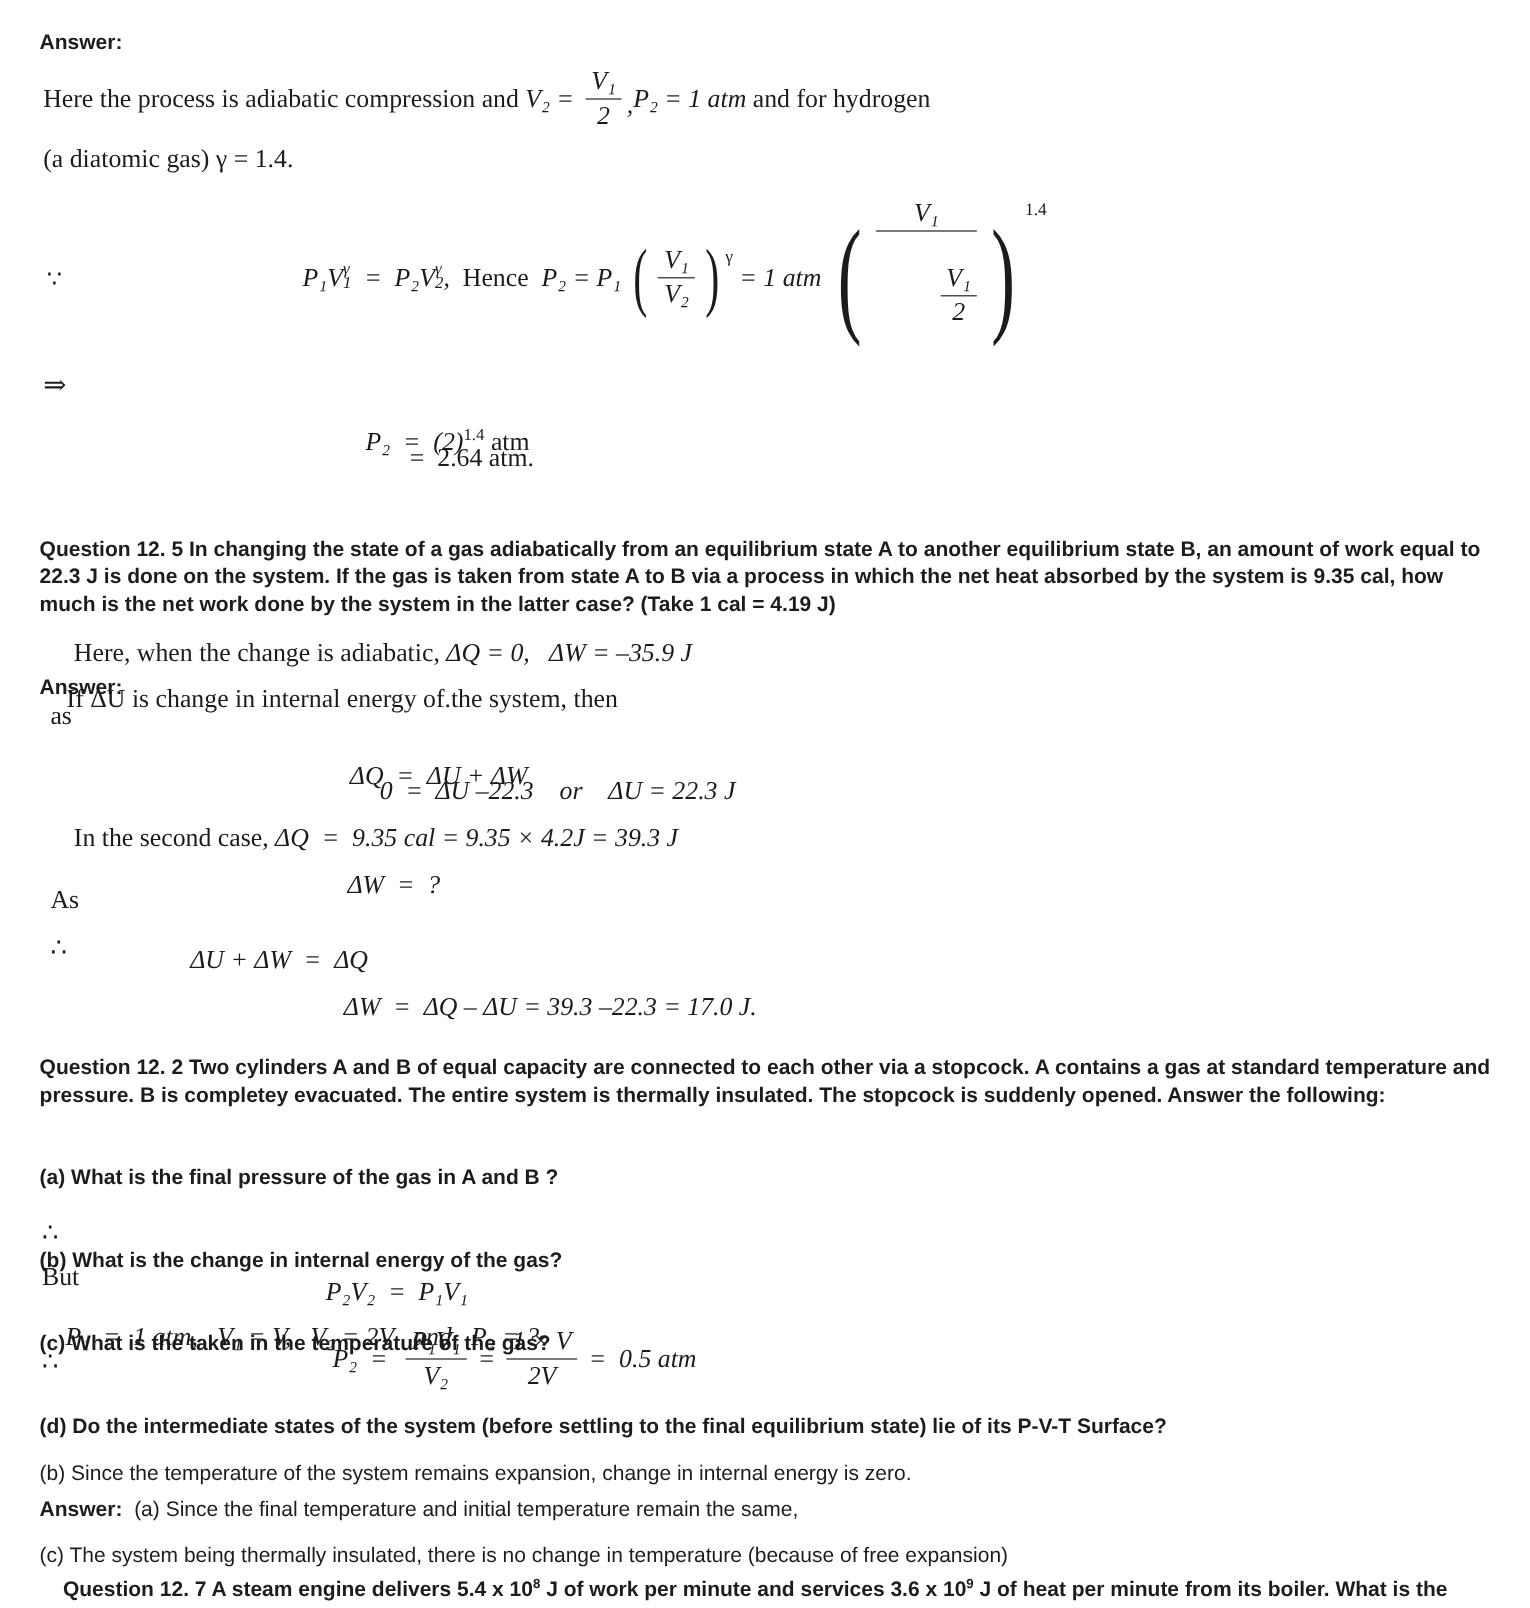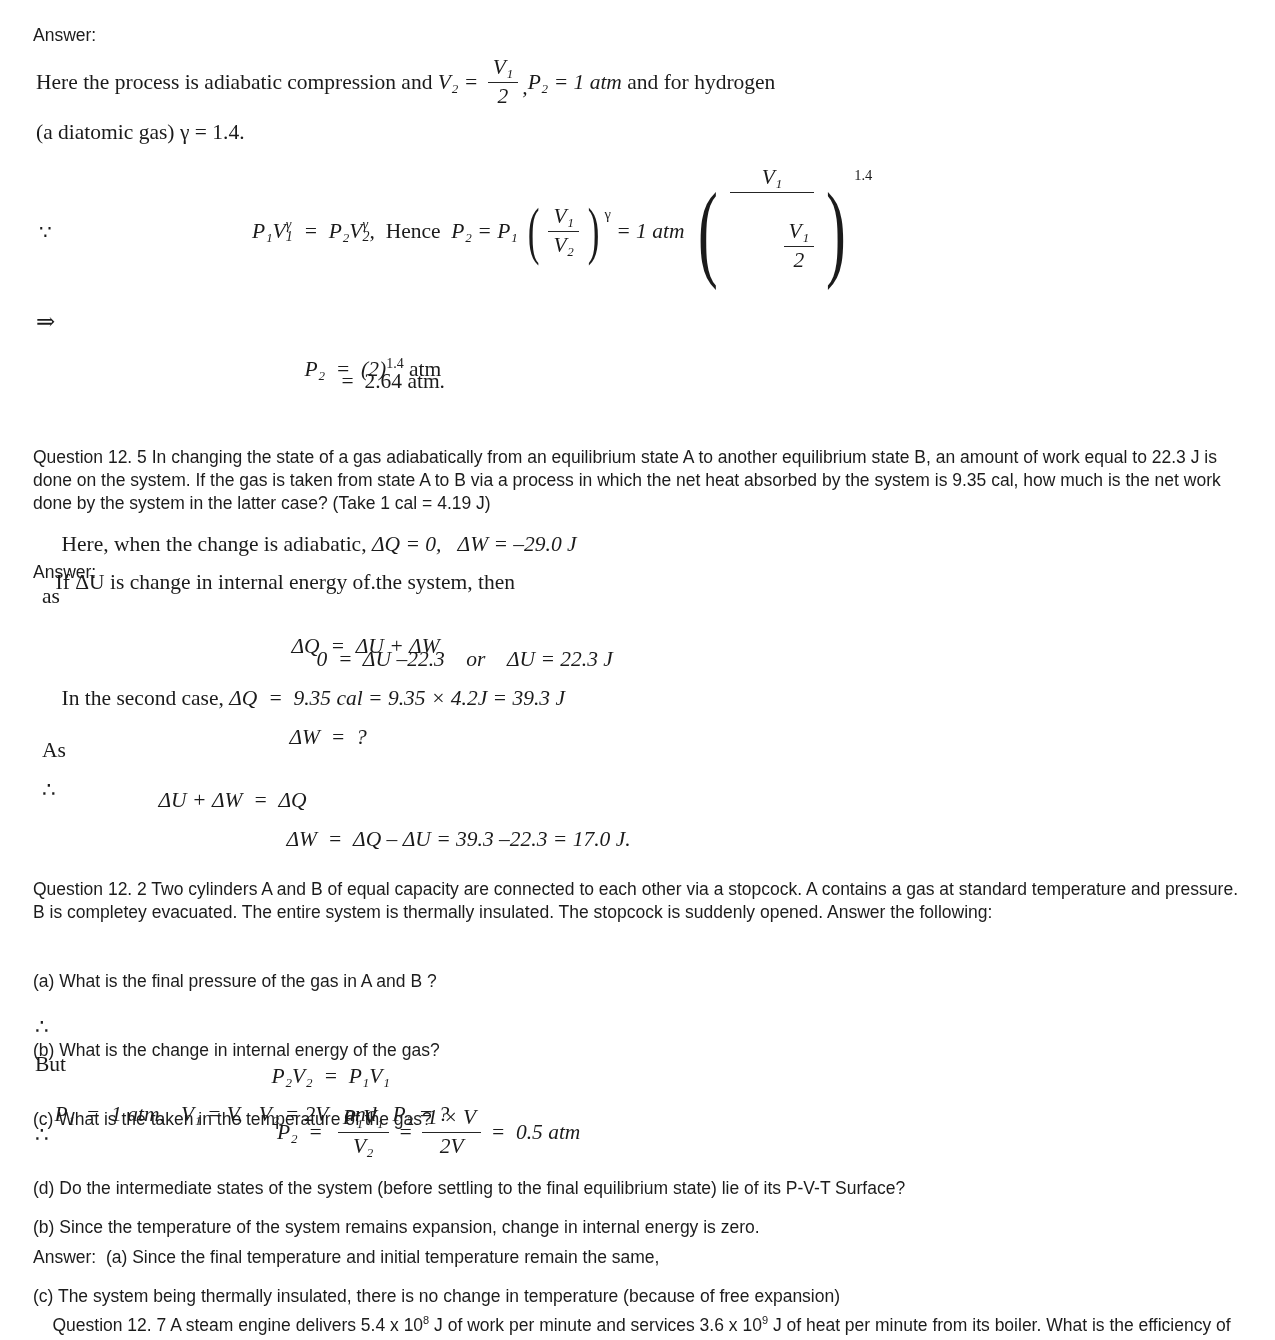--- a/index.html
+++ b/index.html
@@ -1,19 +1,19 @@
 <!DOCTYPE html>
 <html><head>
 <meta charset="utf-8">
 <style>
   html,body{margin:0;padding:0;background:#fff;}
   .page{position:relative;width:1275px;height:1340px;background:#ffffff;overflow:hidden;}
   .abs{position:absolute;}
   .sans{font-family:"Liberation Sans","DejaVu Sans",sans-serif;font-size:17.5px;line-height:23px;color:#1c1c1c;white-space:pre-wrap;}
-  .b{font-weight:normal;}
+  .b{font-weight:bold;}
   .serif{font-family:"Liberation Serif","DejaVu Serif",serif;font-size:21.5px;color:#1b1b1b;white-space:pre;}
   .it{font-style:italic;}
   .up{font-style:normal;text-align:right;}
   .row{display:flex;align-items:center;}
   .frac{display:inline-flex;flex-direction:column;text-align:center;vertical-align:middle;margin:0 4px;}
   .frac .num{display:block;border-bottom:1.6px solid #252525;padding:0 5px 2px;}
   .frac .den{display:block;padding-top:1px;}
   .ss{display:inline-flex;flex-direction:column;align-items:flex-start;font-size:14px;line-height:12.5px;vertical-align:-8px;font-style:italic;}
   sup.exp{font-size:14px;font-style:normal;}
   .pgroup{display:inline-flex;align-items:center;position:relative;}
@@ -88,21 +88,21 @@
   <div class="rline serif" style="top:344px">
     <span class="eqind up" style="margin-left:287px">=  2.64 atm.</span>
   </div>
 
   <div class="qblock sans b" style="top:400px">
     <div>Question 12. 5 In changing the state of a gas adiabatically from an equilibrium state A to another equilibrium state B, an amount of work equal to 22.3 J is done on the system. If the gas is taken from state A to B via a process in which the net heat absorbed by the system is 9.35 cal, how much is the net work done by the system in the latter case? (Take 1 cal = 4.19 J)</div>
     <div>Answer:</div>
   </div>
 
   <div class="rline serif" style="top:507px">
-    <span class="eqind" style="margin-left:7px"><span class="up">Here, when the change is adiabatic, </span><span class="it">ΔQ = 0,   ΔW = –29.0 J</span></span>
+    <span class="eqind" style="margin-left:7px"><span class="up">Here, when the change is adiabatic, </span><span class="it">ΔQ = 0,   ΔW = –35.9 J</span></span>
   </div>
   <div class="rline serif" style="top:545px">
     <span class="eqind up" style="margin-left:1px">If ΔU is change in internal energy of.the system, then</span>
   </div>
   <div class="rline serif" style="top:584px">
     <span class="rlabel up" style="left:9px">as</span>
     <span class="eqind it" style="margin-left:237px">ΔQ  =  ΔU + ΔW</span>
   </div>
   <div class="rline serif" style="top:622px">
     <span class="eqind it" style="margin-left:262px">0  =  ΔU –22.3    or    ΔU = 22.3 J</span>

